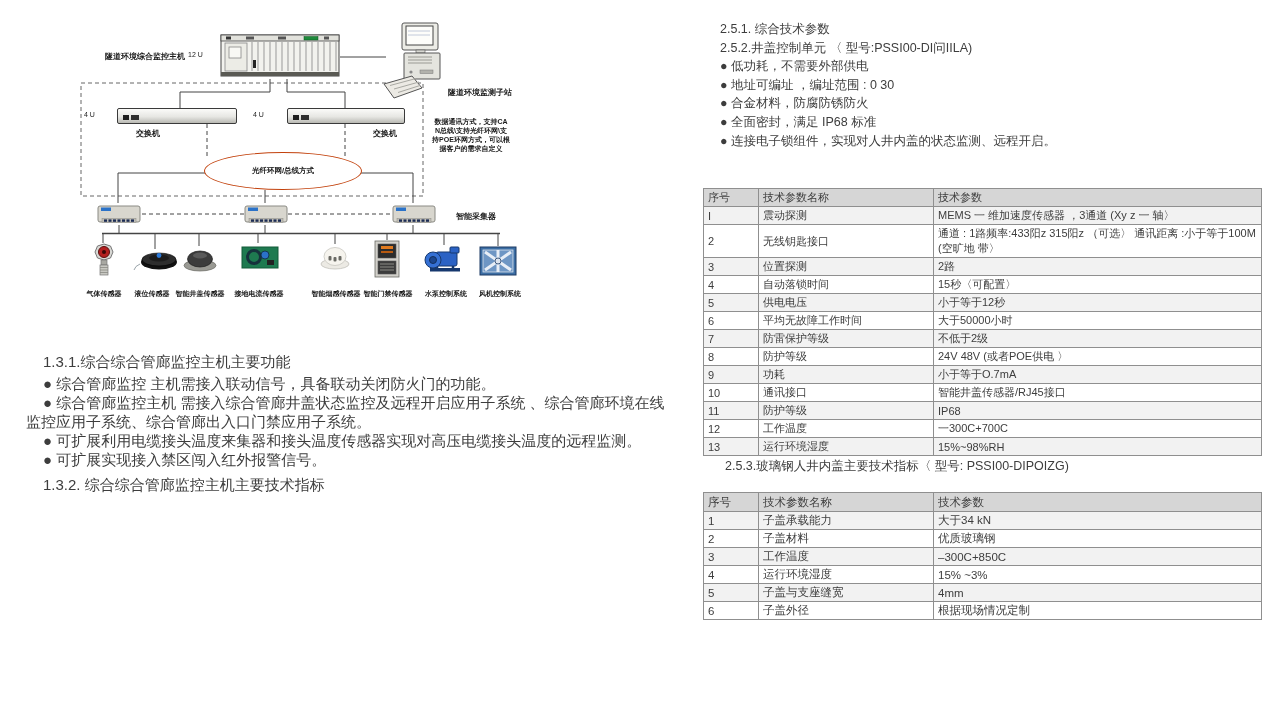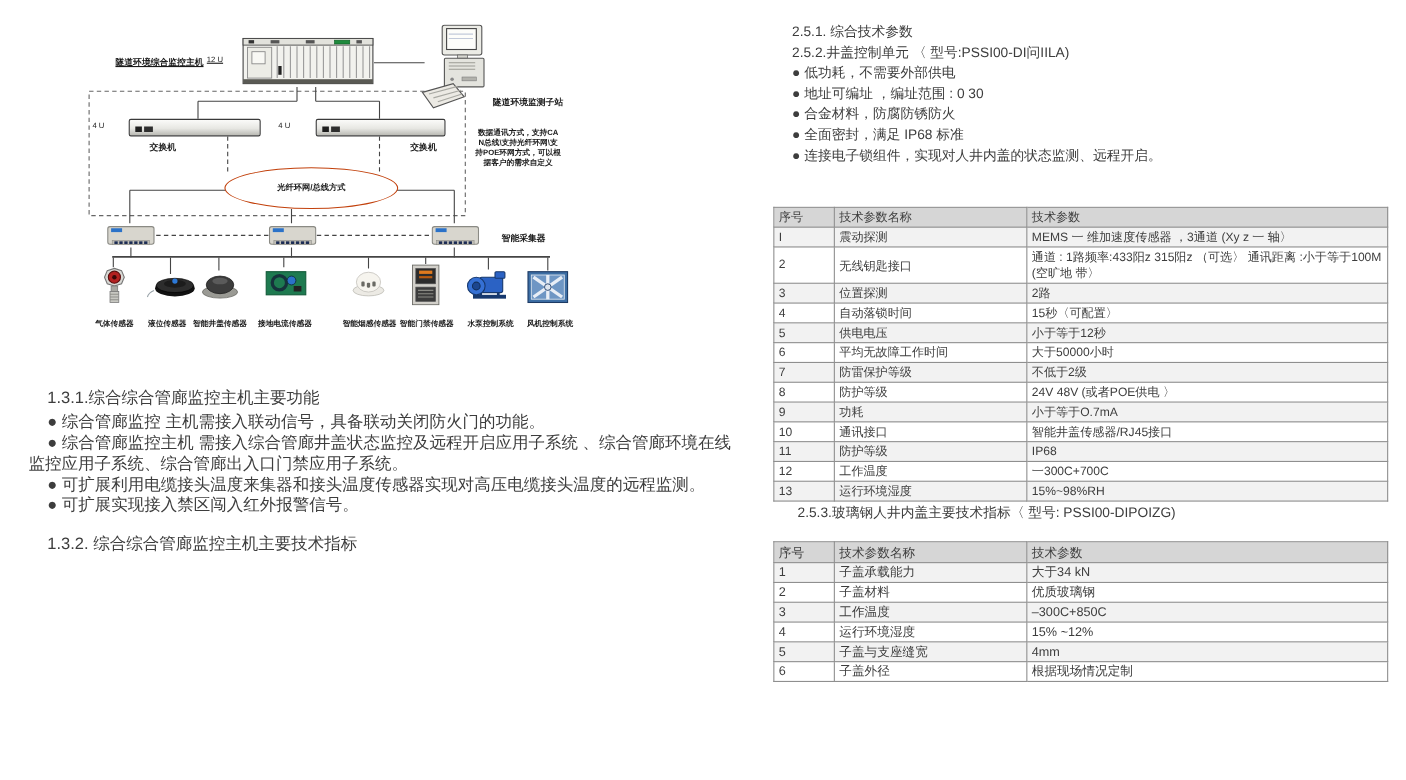--- a/index.html
+++ b/index.html
@@ -29,21 +29,21 @@
   .comm-note {
     font-size:7px; line-height:9px; text-align:center; color:#1a1a1a; font-weight:bold;
     white-space:pre-line;
   }
   .sensor-label { font-size:7px; font-weight:bold; color:#1a1a1a; white-space:nowrap; transform:translateX(-50%); }
 
   
   .left-text { left:26px; top:352px; width:650px; font-size:15px; line-height:19px; }
   .left-text p { text-indent:17px; }
   .left-text .h1 { margin-bottom:3px; }
-  .left-text .h2 { margin-top:16px; }
+  .left-text .h2 { margin-top:6px; }
   .right-text { left:720px; top:20px; width:548px; font-size:12.5px; line-height:18.6px; }
 
   
   table { border-collapse:collapse; table-layout:fixed; text-align:left; color:#3d3d3d; }
   th,td { border:1px solid #8f8f8f; padding:1px 4px; font-weight:normal; vertical-align:middle; }
   thead th { background:var(--table-header-bg,#d6d6d6); }
   tbody tr:nth-child(odd) { background:var(--row-alt-bg,#f2f2f2); }
   #table1 { left:703px; top:188px; width:558px; font-size:11px; }
   #table1 th { height:17px; }
   #table1 td { height:15px; }
@@ -79,21 +79,21 @@
       <rect x="58" y="4.5" width="8" height="3" fill="#555"></rect>
       <rect x="84" y="4.5" width="14" height="3.5" fill="#1e8a3c" stroke="#0c5a20" stroke-width="0.5"></rect>
       <rect x="104" y="4.5" width="5" height="3" fill="#555"></rect>
       <rect x="1" y="40" width="118" height="4" fill="#5a5a54"></rect>
       <rect x="5" y="11" width="22" height="28" fill="#ecece6" stroke="#888" stroke-width="0.8"></rect>
       <rect x="9" y="15" width="12" height="11" fill="#f8f8f4" stroke="#888" stroke-width="0.8"></rect>
       <path d="M32 10 V39 M38 10 V39 M44 10 V39 M50 10 V39 M56 10 V39 M62 10 V39 M68 10 V39 M74 10 V39 M80 10 V39 M86 10 V39 M92 10 V39 M98 10 V39 M104 10 V39 M110 10 V39 M116 10 V39" stroke="#999" stroke-width="1"></path>
       <rect x="33" y="28" width="3" height="8" fill="#222"></rect>
     </svg>
   </div>
-  <div class="abs dev-label" style="left:105px; top:51px; display:flex; gap:3px;text-decoration:underline;">
+  <div class="abs dev-label" style="left:105px; top:51px; display:flex; gap:3px;">
     <span>隧道环境综合监控主机</span>
     <span class="u-label" style="font-weight:normal;">12 U</span>
   </div>
 
   <div class="abs" style="left:382px; top:22px; width:64px; height:78px;">
     <svg width="64" height="78" viewBox="0 0 64 78">
       <rect x="20" y="1" width="36" height="27" rx="2" fill="#ecece6" stroke="#555"></rect>
       <rect x="24" y="4" width="27" height="19" fill="#fdfdfa" stroke="#444"></rect>
       <path d="M26 9 h22 M26 13 h22" stroke="#c2cada" stroke-width="1"></path>
       <rect x="34" y="28" width="9" height="3" fill="#d8d8d2" stroke="#666" stroke-width="0.7"></rect>
@@ -384,21 +384,21 @@
           <td>优质玻璃钢</td>
         </tr>
         <tr>
           <td>3</td>
           <td>工作温度</td>
           <td>–300C+850C</td>
         </tr>
         <tr>
           <td>4</td>
           <td>运行环境湿度</td>
-          <td>15% ~12%</td>
+          <td>15% ~3%</td>
         </tr>
         <tr>
           <td>5</td>
           <td>子盖与支座缝宽</td>
           <td>4mm</td>
         </tr>
         <tr>
           <td>6</td>
           <td>子盖外径</td>
           <td>根据现场情况定制</td>

